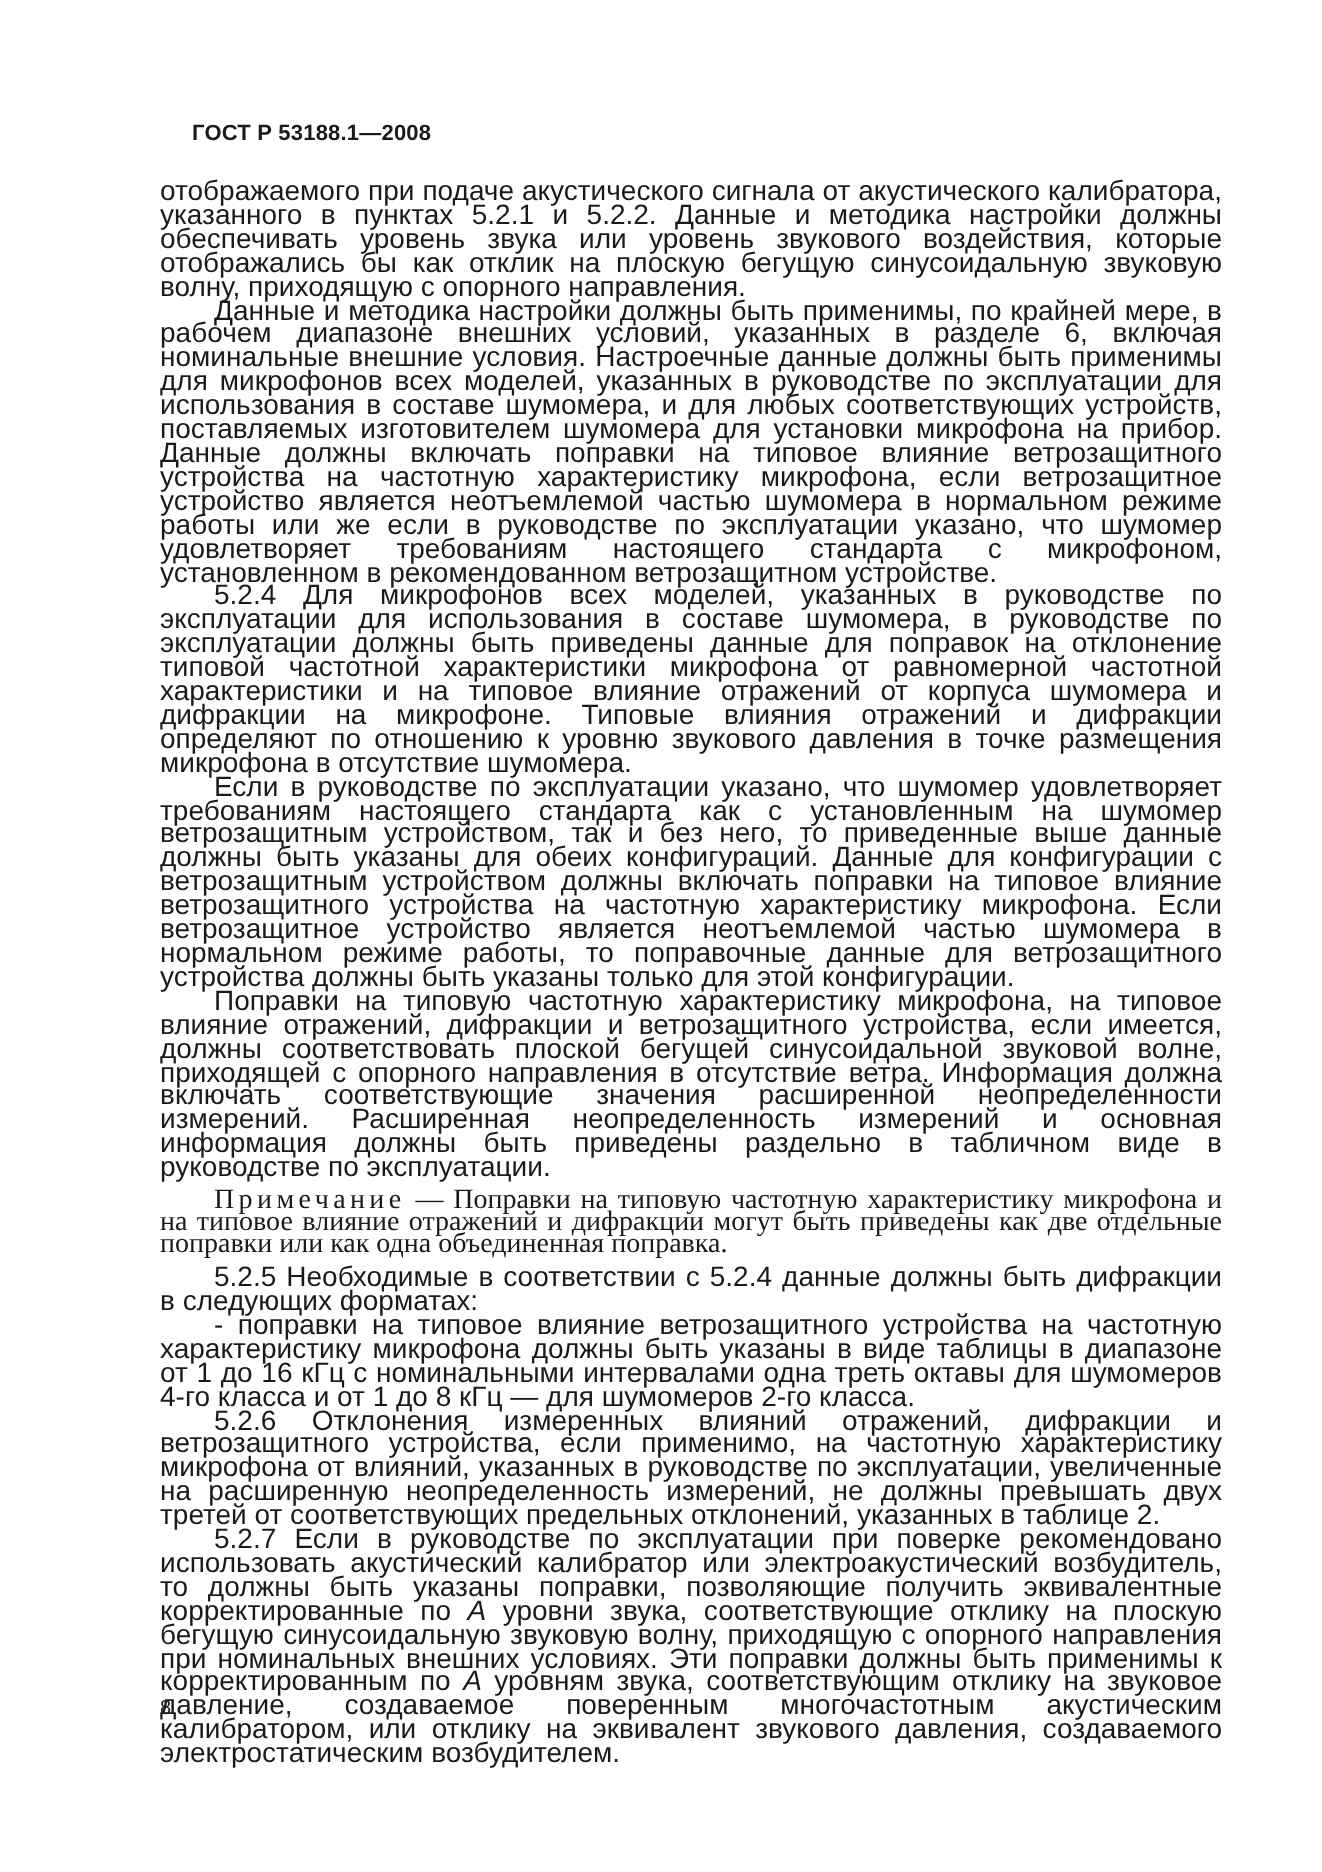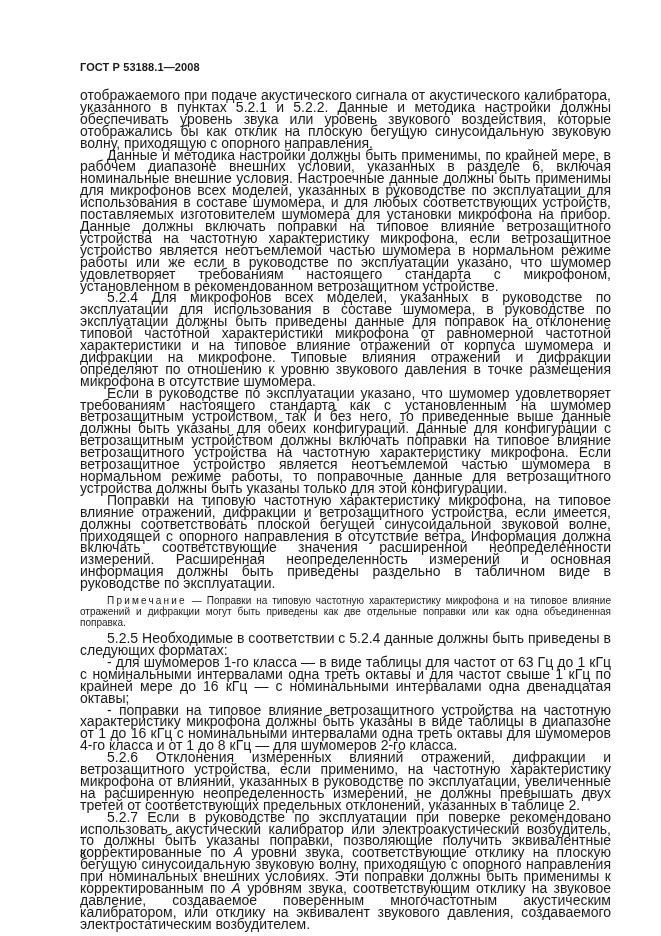--- a/index.html
+++ b/index.html
@@ -18,40 +18,41 @@
     .page {
       position: absolute;
       left: 80px;
       top: 60px;
       width: 531px;
     }
     .doc-header {
       font-weight: bold;
       font-size: 11px;
       line-height: 14px;
-      margin: 0 0 16px 0;
+      margin: 0 0 16px 16px;
       letter-spacing: 0.1px;
     }
     .p {
       font-size: 14px;
       line-height: 11.9px;
       text-align: justify;
       text-indent: 27px;
       margin: 0;
       hyphens: manual;
     }
     .p.noindent {
       text-indent: 0;
     }
     .note {
-      font-size: 10px;
+      font-size: 14px;
       line-height: 11px;
       text-align: justify;
       text-indent: 27px;
       margin: 5px 0 5px 0;
+      font-family: Liberation Serif, serif;
     }
     .note .spaced {
       letter-spacing: 2.2px;
     }
     .page-number {
       position: absolute;
       left: 80px;
       top: 849px;
       font-size: 10px;
       line-height: 12px;
@@ -67,20 +68,19 @@
   <div class="doc-header">ГОСТ Р 53188.1—2008</div>
 
   <p class="p noindent">отображаемого при подаче акустического сигнала от акустического калибратора, указанного в пунк­тах 5.2.1 и 5.2.2. Данные и методика настройки должны обеспечивать уровень звука или уровень звуково­го воздействия, которые отображались бы как отклик на плоскую бегущую синусоидальную звуковую волну, приходящую с опорного направления.</p>
   <p class="p">Данные и методика настройки должны быть применимы, по крайней мере, в рабочем диапазоне внешних условий, указанных в разделе 6, включая номинальные внешние условия. Настроечные дан­ные должны быть применимы для микрофонов всех моделей, указанных в руководстве по эксплуатации для использования в составе шумомера, и для любых соответствующих устройств, поставляемых изго­товителем шумомера для установки микрофона на прибор. Данные должны включать поправки на типо­вое влияние ветрозащитного устройства на частотную характеристику микрофона, если ветрозащитное устройство является неотъемлемой частью шумомера в нормальном режиме работы или же если в руко­водстве по эксплуатации указано, что шумомер удовлетворяет требованиям настоящего стандарта с микрофоном, установленном в рекомендованном ветрозащитном устройстве.</p>
   <p class="p">5.2.4  Для микрофонов всех моделей, указанных в руководстве по эксплуатации для использова­ния в составе шумомера, в руководстве по эксплуатации должны быть приведены данные для поправок на отклонение типовой частотной характеристики микрофона от равномерной частотной характеристи­ки и на типовое влияние отражений от корпуса шумомера и дифракции на микрофоне. Типовые влияния отражений и дифракции определяют по отношению к уровню звукового давления в точке размещения микрофона в отсутствие шумомера.</p>
   <p class="p">Если в руководстве по эксплуатации указано, что шумомер удовлетворяет требованиям настояще­го стандарта как с установленным на шумомер ветрозащитным устройством, так и без него, то приведен­ные выше данные должны быть указаны для обеих конфигураций. Данные для конфигурации с ветрозащитным устройством должны включать поправки на типовое влияние ветрозащитного устрой­ства на частотную характеристику микрофона. Если ветрозащитное устройство является неотъемлемой частью шумомера в нормальном режиме работы, то поправочные данные для ветрозащитного устройства должны быть указаны только для этой конфигурации.</p>
   <p class="p">Поправки на типовую частотную характеристику микрофона, на типовое влияние отражений, диф­ракции и ветрозащитного устройства, если имеется, должны соответствовать плоской бегущей синусои­дальной звуковой волне, приходящей с опорного направления в отсутствие ветра. Информация должна включать соответствующие значения расширенной неопределенности измерений. Расширенная неопределенность измерений и основная информация должны быть приведены раздельно в табличном виде в руководстве по эксплуатации.</p>
 
   <p class="note"><span class="spaced">Примечание</span><span> — Поправки на типовую частотную характеристику микрофона и на типовое влияние отра­жений и дифракции могут быть приведены как две отдельные поправки или как одна объединенная поправка.</span></p>
 
-  <p class="p">5.2.5  Необходимые в соответствии с 5.2.4 данные должны быть приведены в следующих фор­матах:</p>
-  <p class="p">- для шумомеров 1-го класса — в виде таблицы для частот от 63 Гц до 1 кГц с номинальными интервалами одна треть октавы и для частот свыше 1 кГц по крайней мере до 16 кГц — с номинальными интервалами одна двенадцатая октавы;</p>
+  <p class="p">5.2.5  Необходимые в соответствии с 5.2.4 данные должны быть дифракции в следующих фор­матах:</p>
   <p class="p">- поправки на типовое влияние ветрозащитного устройства на частотную характеристику микро­фона должны быть указаны в виде таблицы в диапазоне от 1 до 16 кГц с номинальными интервалами одна треть октавы для шумомеров 4-го класса и от 1 до 8 кГц — для шумомеров 2-го класса.</p>
   <p class="p">5.2.6  Отклонения измеренных влияний отражений, дифракции и ветрозащитного устройства, если применимо, на частотную характеристику микрофона от влияний, указанных в руководстве по эксплуата­ции, увеличенные на расширенную неопределенность измерений, не должны превышать двух третей от соответствующих предельных отклонений, указанных в таблице 2.</p>
   <p class="p"><span>5.2.7  Если в руководстве по эксплуатации при поверке рекомендовано использовать акустический калибратор или электроакустический возбудитель, то должны быть указаны поправки, позволяющие получить эквивалентные корректированные по </span><i class="var">A</i><span> уровни звука, соответствующие отклику на плоскую бегущую синусоидальную звуковую волну, приходящую с опорного направления при номинальных внешних условиях. Эти поправки должны быть применимы к корректированным по </span><i class="var">A</i><span> уровням звука, соот­ветствующим отклику на звуковое давление, создаваемое поверенным многочастотным акустическим калибратором, или отклику на эквивалент звукового давления, создаваемого электростатическим возбудителем.</span></p>
 </div>
 
 <div class="page-number">8</div>
 
 </body></html>

